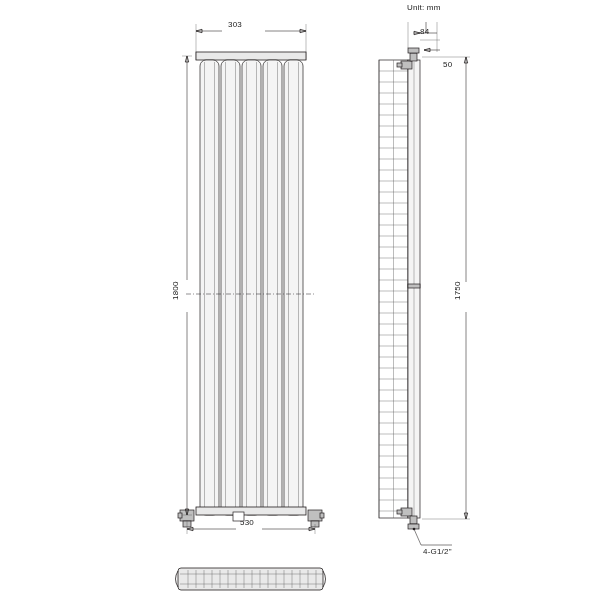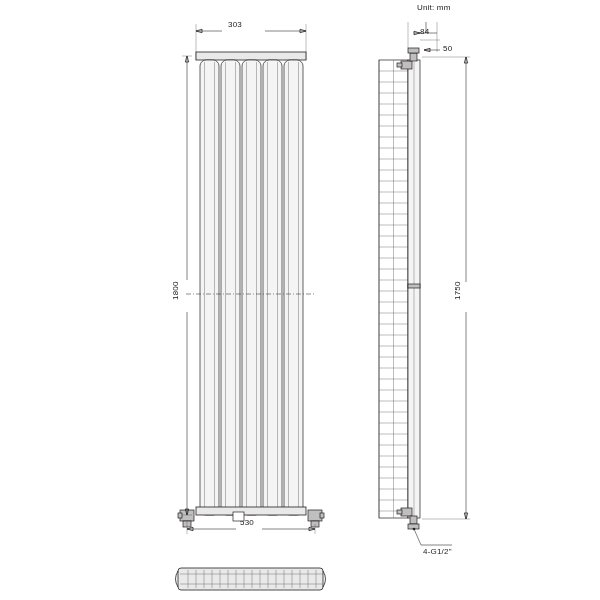--- a/index.html
+++ b/index.html
@@ -73,26 +73,26 @@
     fill: #ffffff;
     stroke: #231f20;
     stroke-width: 0.7;
   }
 </style>
 </head>
 <body>
 
 <div id="sheet">
 
-  <div class="lbl" style="left:417px; top:3px;">Unit: mm</div>
+  <div class="lbl" style="left:407px; top:3px;">Unit: mm</div>
 
   <div class="lbl" style="left:228px; top:20px;">303</div>
 
   <div class="lbl" style="left:420px; top:27px;">84</div>
-  <div class="lbl" style="left:443px; top:44px;">50</div>
+  <div class="lbl" style="left:443px; top:60px;">50</div>
 
   <div class="lbl vert" style="left:171px; top:300px; transform:rotate(-90deg);">1800</div>
 
   <div class="lbl vert" style="left:453px; top:300px; transform:rotate(-90deg);">1750</div>
 
   <div class="lbl" style="left:240px; top:518px;">530</div>
 
   <div class="lbl" style="left:423px; top:547px;">4-G1/2"</div>
 
   <svg class="layer" viewBox="0 0 600 600">

